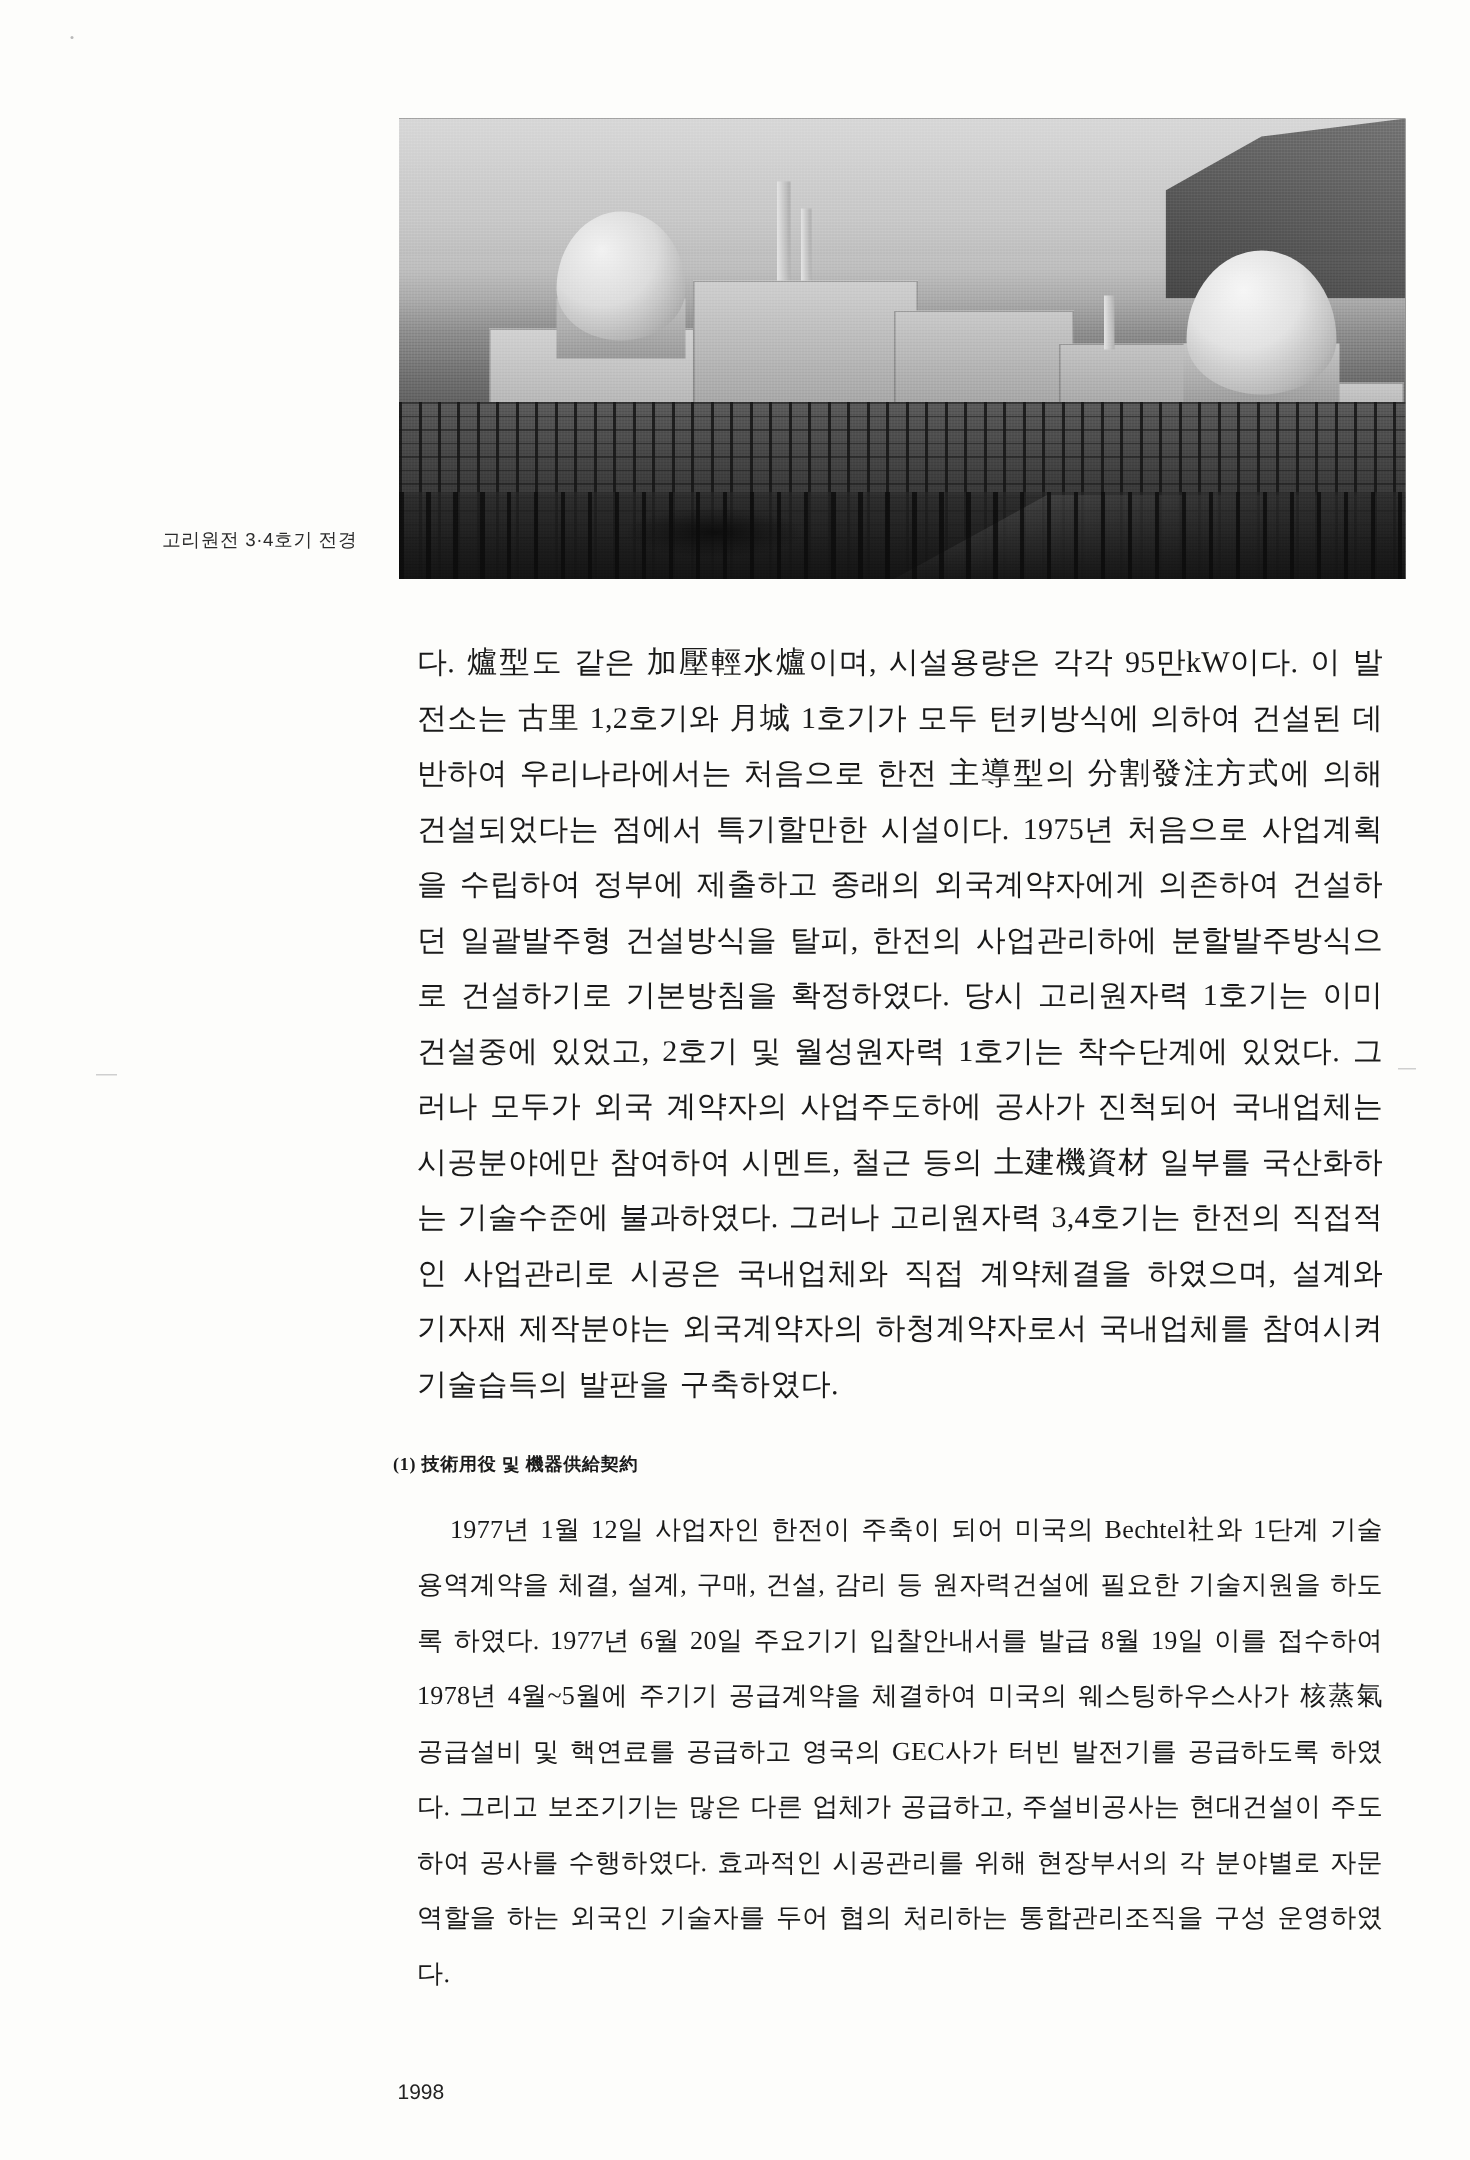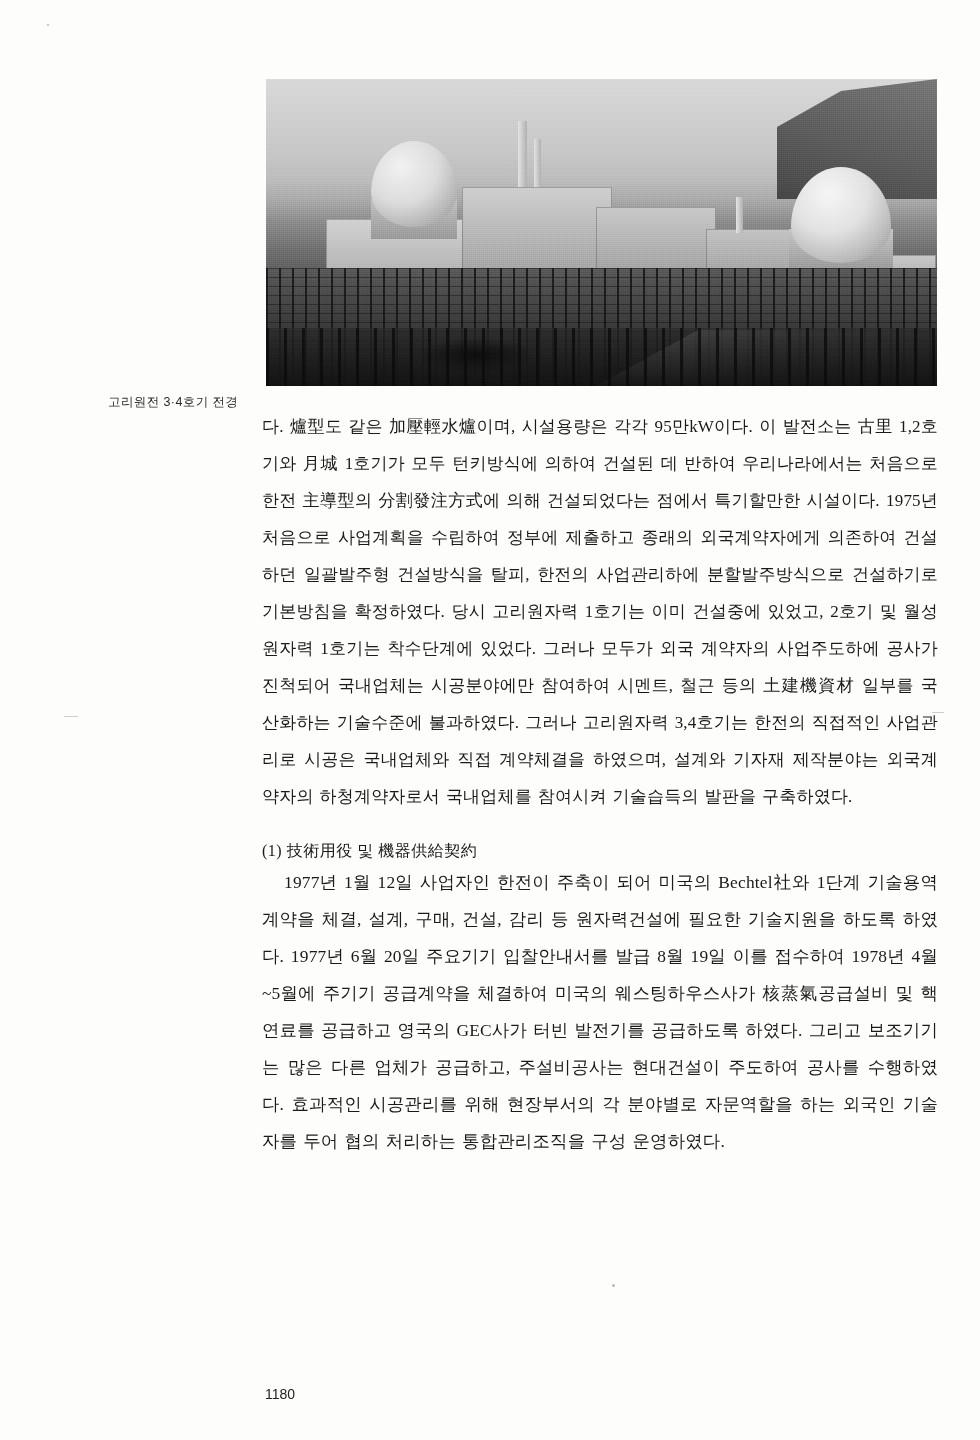--- a/index.html
+++ b/index.html
@@ -147,52 +147,52 @@
     position: absolute;
     left: 150px; bottom: 14px;
     width: 120px; height: 34px;
     background: radial-gradient(ellipse at center, rgba(10,10,10,.85), rgba(10,10,10,0) 70%);
   }
 
   
   .caption {
     position: absolute;
     left: 108px;
-    top: 394px;
+    top: 352px;
     font-family: "Liberation Sans", sans-serif;
     font-size: 12.5px;
     letter-spacing: .4px;
     color: #2b2b2b;
     white-space: nowrap;
   }
 
   
   .body {
     position: absolute;
     left: 262px;
     top: 408px;
     width: 676px;
   }
   p.para {
-    margin: 0;
-    font-size: 17px;
+    margin: 16px;
+    font-size: 20px;
     line-height: 37px;
     text-align: justify;
     text-justify: inter-ideograph;
     letter-spacing: .2px;
     word-spacing: 1.5px;
   }
   .h-item {
     margin: 26px 0 2px 0;
-    font-size: 16px;
-    font-weight: normal;
+    font-size: 12px;
+    font-weight: bold;
     letter-spacing: .5px;
   }
   .sub-para {
-    margin: 0;
+    margin: 16px;
     font-size: 17.4px;
     line-height: 37px;
     text-align: justify;
     text-indent: 22px;
     letter-spacing: .2px;
     word-spacing: 1.5px;
   }
   .folio {
     position: absolute;
     left: 265px;
@@ -246,19 +246,19 @@
   <div class="caption">고리원전 3·4호기 전경</div>
 
   <div class="body">
     <p class="para">다. 爐型도 같은 加壓輕水爐이며, 시설용량은 각각 95만kW이다. 이 발전소는 古里 1,2호기와 月城 1호기가 모두 턴키방식에 의하여 건설된 데 반하여 우리나라에서는 처음으로 한전 主導型의 分割發注方式에 의해 건설되었다는 점에서 특기할만한 시설이다. 1975년 처음으로 사업계획을 수립하여 정부에 제출하고 종래의 외국계약자에게 의존하여 건설하던 일괄발주형 건설방식을 탈피, 한전의 사업관리하에 분할발주방식으로 건설하기로 기본방침을 확정하였다. 당시 고리원자력 1호기는 이미 건설중에 있었고, 2호기 및 월성원자력 1호기는 착수단계에 있었다. 그러나 모두가 외국 계약자의 사업주도하에 공사가 진척되어 국내업체는 시공분야에만 참여하여 시멘트, 철근 등의 土建機資材 일부를 국산화하는 기술수준에 불과하였다. 그러나 고리원자력 3,4호기는 한전의 직접적인 사업관리로 시공은 국내업체와 직접 계약체결을 하였으며, 설계와 기자재 제작분야는 외국계약자의 하청계약자로서 국내업체를 참여시켜 기술습득의 발판을 구축하였다.</p>
 
     <div class="h-item">(1) 技術用役 및 機器供給契約</div>
     <p class="sub-para">1977년 1월 12일 사업자인 한전이 주축이 되어 미국의 Bechtel社와 1단계 기술용역계약을 체결, 설계, 구매, 건설, 감리 등 원자력건설에 필요한 기술지원을 하도록 하였다. 1977년 6월 20일 주요기기 입찰안내서를 발급 8월 19일 이를 접수하여 1978년 4월~5월에 주기기 공급계약을 체결하여 미국의 웨스팅하우스사가 核蒸氣공급설비 및 핵연료를 공급하고 영국의 GEC사가 터빈 발전기를 공급하도록 하였다. 그리고 보조기기는 많은 다른 업체가 공급하고, 주설비공사는 현대건설이 주도하여 공사를 수행하였다. 효과적인 시공관리를 위해 현장부서의 각 분야별로 자문역할을 하는 외국인 기술자를 두어 협의 처리하는 통합관리조직을 구성 운영하였다.</p>
 
   </div>
 
-  <div class="folio">1180</div>
+  <div class="folio">1998</div>
 
   <div class="tick tick-l"></div>
   <div class="tick tick-r"></div>
   <div class="speck sp1"></div>
   <div class="speck sp2"></div>
 </div>
 
 </body></html>

